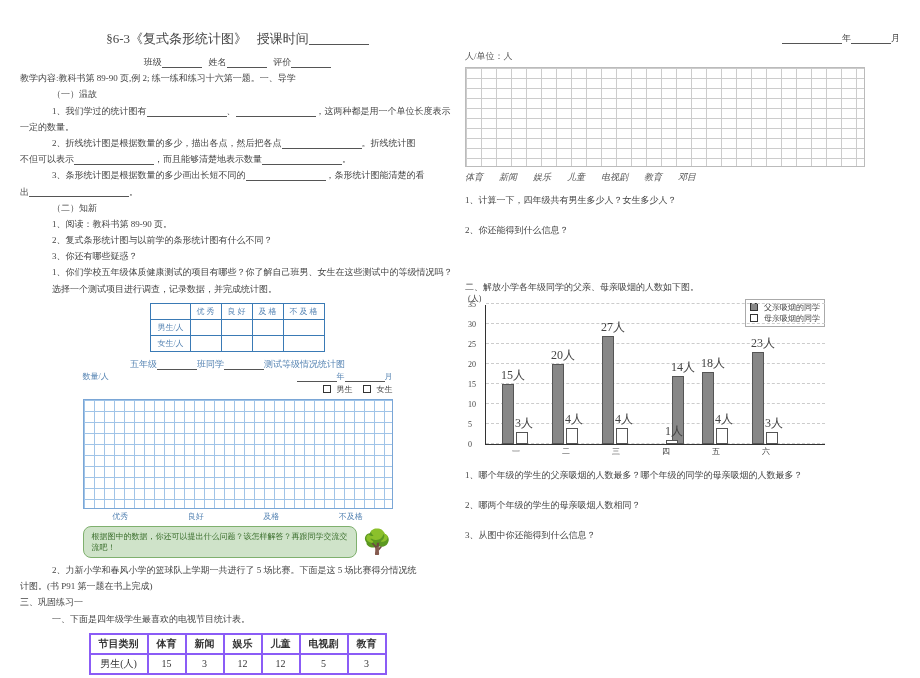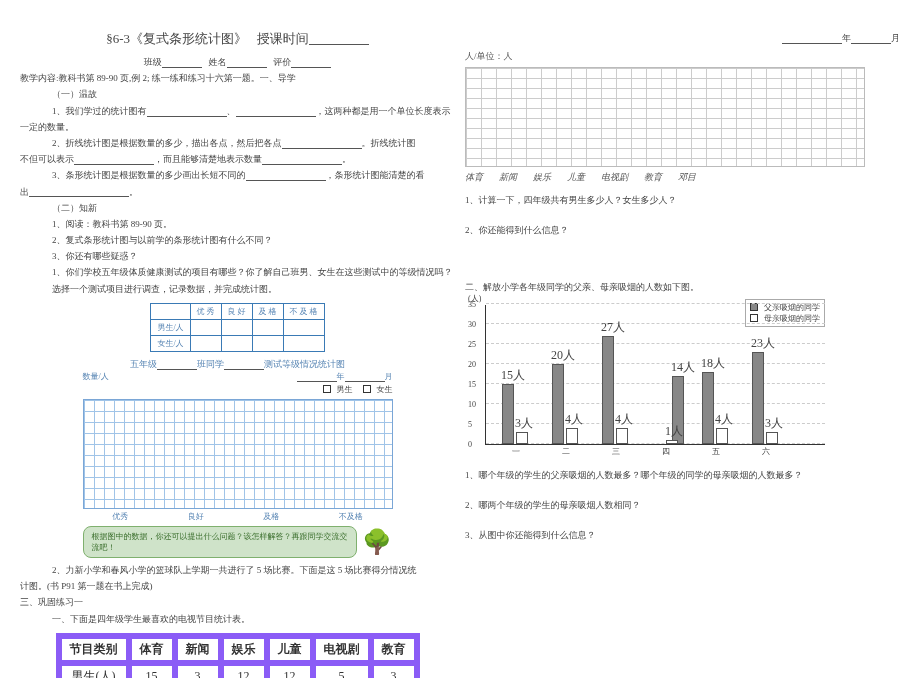--- a/index.html
+++ b/index.html
@@ -7,21 +7,21 @@
     .page { display: flex; gap: 10px; padding: 30px 20px; }
     .col { flex: 1; }
     .title { text-align: center; font-size: 13px; margin-bottom: 6px; }
     .line { line-height: 1.8; }
     .indent2 { padding-left: 32px; }
     .blank { display: inline-block; border-bottom: 1px solid #555; height: 10px; vertical-align: middle; }
     .w40 { width: 40px; } .w60 { width: 60px; } .w80 { width: 80px; } .w100 { width: 100px; }
 
     .tbl { border-collapse: collapse; margin: 6px auto; }
     .tbl td, .tbl th { border: 1px solid #3a7ab5; height: 16px; padding: 2px 6px; text-align: center; font-size: 8px; color: #5684b3; }
-    .tbl2 td, .tbl2 th { border: 6px solid #8b5cf6; color: #333; padding: 2px 8px; font-size: 12px; }
+    .tbl2 td, .tbl2 th { border: 2px solid #8b5cf6; color: #333; padding: 2px 8px; font-size: 10px; }
 
     .grid { position: relative; width: 310px; height: 110px; margin: 4px auto 2px auto; border: 1px solid #7aa6d6; background:
       repeating-linear-gradient(to right, #a0c4e8 0 1px, transparent 1px 10px),
       repeating-linear-gradient(to bottom, #a0c4e8 0 1px, transparent 1px 11px);
     }
     .grid-labels { display:flex; justify-content:space-around; font-size:8px; color:#5684b3; margin-top:2px; width:310px; margin-left:auto; margin-right:auto; }
     .chart-title { text-align:center; font-size:9px; color:#5684b3; margin-top:4px; }
     .legend-row { display:flex; align-items:center; gap:6px; font-size:8px; }
     .sq { width:8px; height:8px; display:inline-block; border:1px solid #333; }
     .fill { background:#888; }

